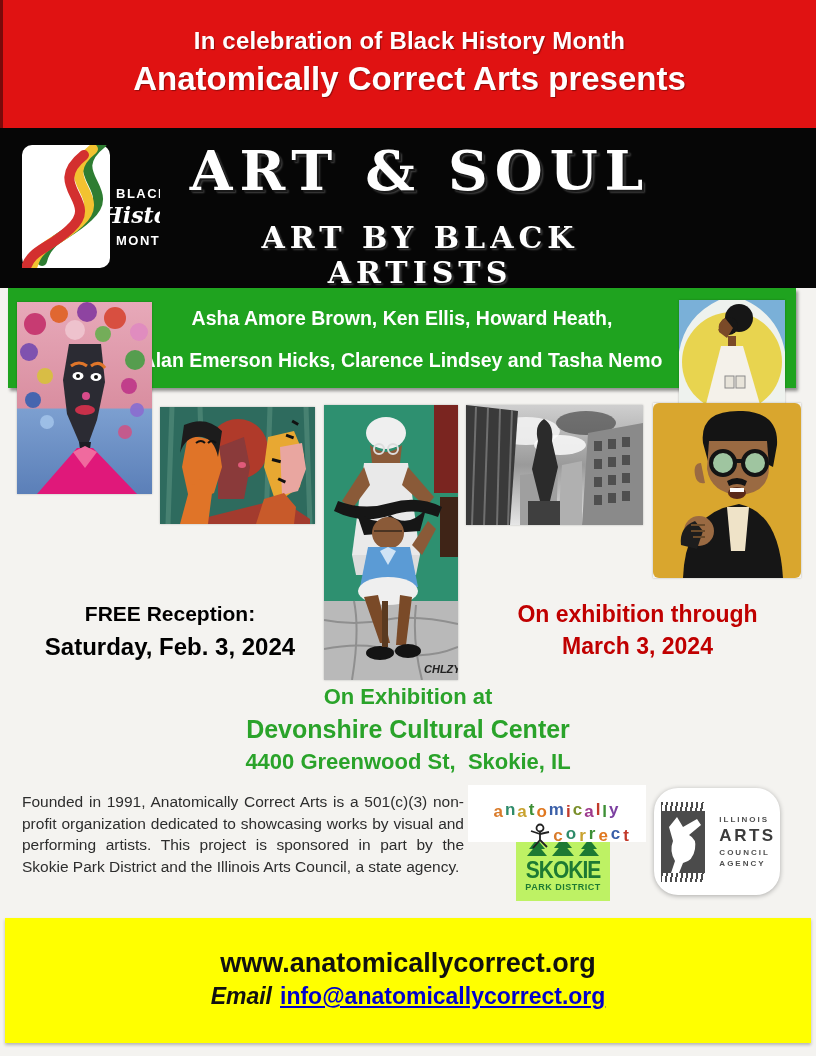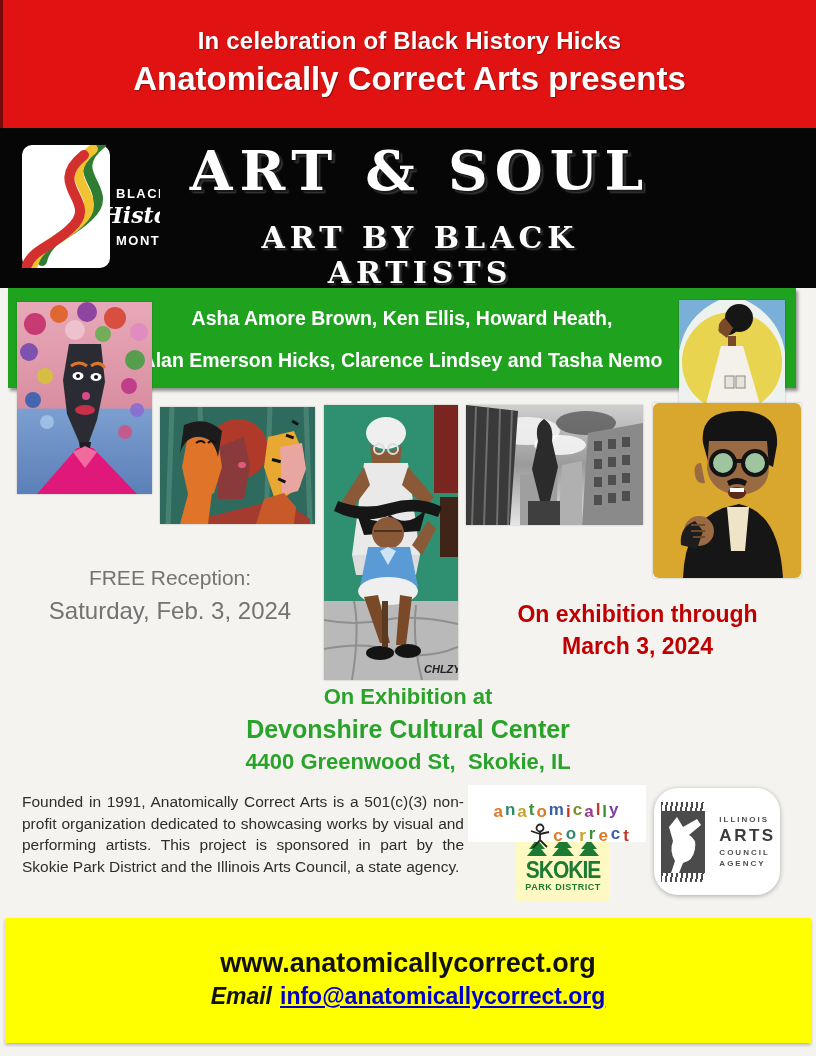--- a/index.html
+++ b/index.html
@@ -28,21 +28,21 @@
   .artists-banner{left:8px;top:288px;width:788px;height:100px;background:#1fa31f;color:#fff;
                   text-align:center;box-shadow:2px 3px 3px rgba(0,0,0,.4);z-index:1;}
   .ab-h{padding-top:11px;font-size:19px;font-weight:bold;}
   .ab-l{margin-top:19px;font-size:19.5px;font-weight:bold;}
 
   
   .art{position:absolute;z-index:2;box-shadow:0 0 2px rgba(0,0,0,.25);}
   .art svg{display:block;}
 
   
-  .reception{left:30px;top:566px;width:280px;text-align:center;color:#737373;font-weight:normal;}
+  .reception{left:30px;top:602px;width:280px;text-align:center;color:#000000;font-weight:bold;}
   .rc1{font-size:21px;}
   .rc2{margin-top:7px;font-size:24px;}
   .rc3{margin-top:7px;font-size:24px;}
   .exh-dates{left:495px;top:598px;width:285px;text-align:center;color:#c00000;
              font-weight:bold;font-size:23px;line-height:32px;}
 
   
   .location{left:208px;top:684px;width:400px;text-align:center;font-weight:bold;color:#2aa32a;}
   .lc1{font-size:22px;}
   .lc2{margin-top:5px;font-size:25px;}
@@ -52,21 +52,21 @@
   .about{left:22px;top:791px;width:442px;font-size:15.5px;line-height:21.5px;
          text-align:justify;color:#2d2d2d;}
 
   
   .ac-logo{left:468px;top:785px;width:178px;height:57px;background:#fff;z-index:2;}
   .ac-w1{margin-top:17px;text-align:center;font-size:17px;font-weight:bold;letter-spacing:2px;}
   .ac-row{display:flex;align-items:center;justify-content:flex-end;padding-right:14px;margin-top:1px;}
   .ac-w2{font-size:17px;font-weight:bold;letter-spacing:3px;}
 
   
-  .skokie-logo{left:516px;top:837px;width:94px;height:64px;background:#fef9c3;text-align:center;z-index:1;}
+  .skokie-logo{left:516px;top:837px;width:94px;height:64px;background:#bef264;text-align:center;z-index:1;}
   .sk-name{font-size:21px;font-weight:bold;color:#1d7a33;letter-spacing:-1px;
            transform:scaleY(1.15);margin-top:-3px;}
   .sk-sub{font-size:9px;font-weight:bold;color:#1d7a33;letter-spacing:.5px;}
 
   
   .il-logo{left:654px;top:788px;width:126px;height:107px;background:#fff;border-radius:24px;
            box-shadow:0 1px 5px rgba(0,0,0,.3);display:flex;align-items:center;
            justify-content:center;gap:11px;}
   .il-left{width:50px;display:flex;flex-direction:column;align-items:center;}
   .fringe{width:44px;height:9px;
@@ -82,21 +82,21 @@
   .ft-email{margin-top:4px;font-size:23px;}
   .ft-email-label{font-weight:bold;font-style:italic;color:#111;margin-right:8px;}
   .ft-email-link{font-weight:bold;color:#0000cc;text-decoration:underline;cursor:pointer;}
 </style>
 </head>
 <body>
 
 <div id="page">
 
   <div class="abs top-banner">
-    <div class="tb1">In celebration of Black History Hicks</div>
+    <div class="tb1">In celebration of Black History Month</div>
     <div class="tb2">Anatomically Correct Arts presents</div>
   </div>
 
   <div class="abs title-banner">
     <svg class="bhm-logo" viewBox="0 0 138 123">
       <rect x="0" y="0" width="88" height="123" rx="10" fill="#ffffff"></rect>
       <g fill="none" stroke-linecap="round">
         <path d="M80,-2 C40,30 98,44 66,72 C44,93 26,92 20,116" stroke="#2e7d32" stroke-width="10"></path>
         <path d="M71,4 C31,36 89,50 57,78 C35,99 17,98 11,120" stroke="#f2c230" stroke-width="10"></path>
         <path d="M62,10 C22,42 80,56 48,84 C26,105 8,104 3,126" stroke="#d32f2f" stroke-width="10"></path>

